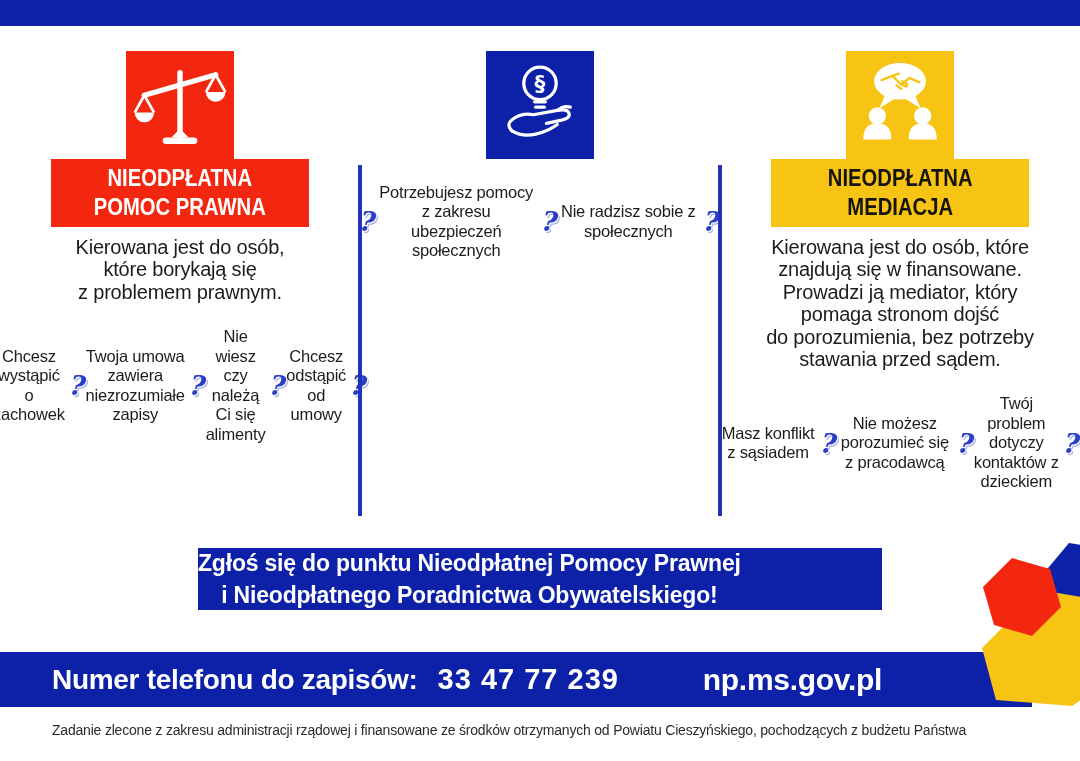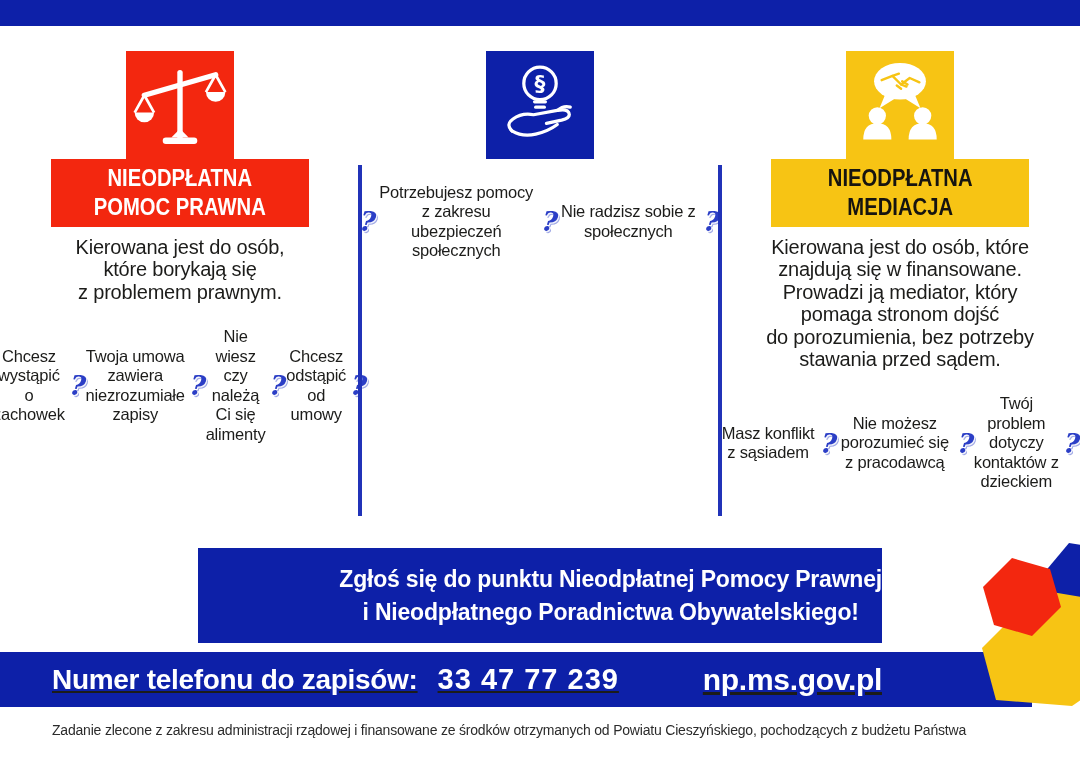--- a/index.html
+++ b/index.html
@@ -72,34 +72,34 @@
   }
 
   .divider {
     position:absolute; top:165px; width:4px; height:351px;
     background:var(--divider);
   }
   .divider.d1 { left:358px; }
   .divider.d2 { left:718px; }
 
   .banner {
-    position:absolute; left:198px; top:548px; width:684px; height:95px;
+    position:absolute; left:198px; top:548px; width:684px; height:62px;
     background:var(--blue);
-    display:flex; align-items:center; justify-content:flex-end;
+    display:flex; align-items:center; justify-content:flex-start;
     text-align:center;
   }
   .banner-text {
     color:#ffffff; font-weight:bold; font-size:23px; line-height:1.4;
     white-space:pre-line; letter-spacing:-0.2px;
   }
 
   .contact-bar {
     position:absolute; left:0; top:652px; width:1032px; height:55px;
     background:var(--blue); z-index:1;
-    display:flex; align-items:center;text-decoration:underline;
+    display:flex; align-items:center;
   }
   .phone-label {
     margin-left:52px; color:#ffffff; font-weight:bold; font-size:28px;
     letter-spacing:-0.3px;
   }
   .phone-number {
     margin-left:20px; color:#ffffff; font-weight:bold; font-size:29px;
     letter-spacing:1px;
   }
   .website-url {

